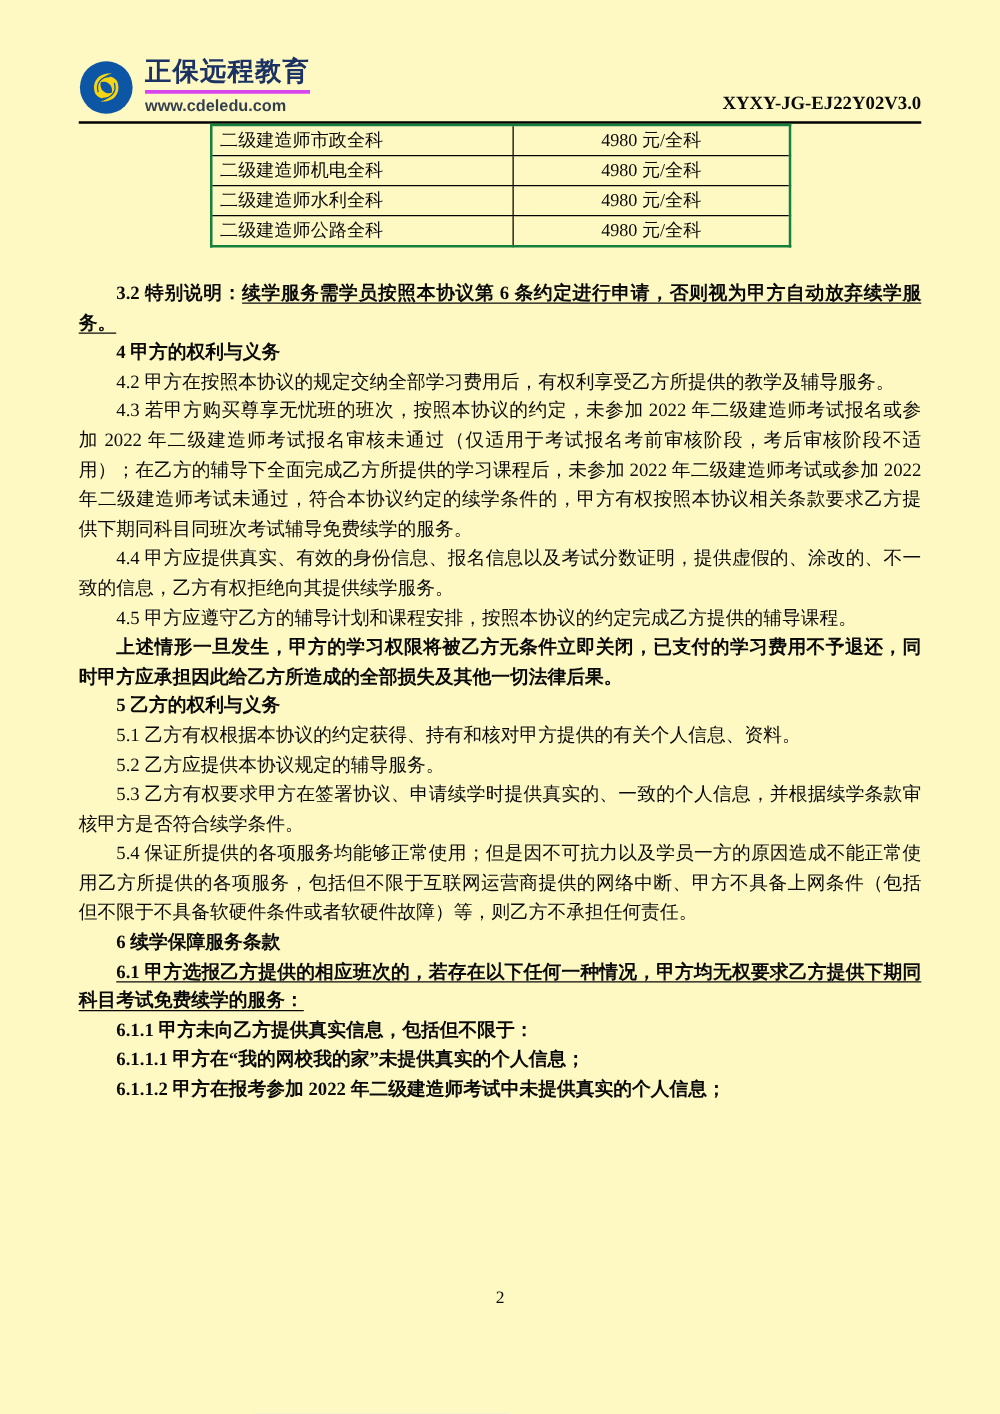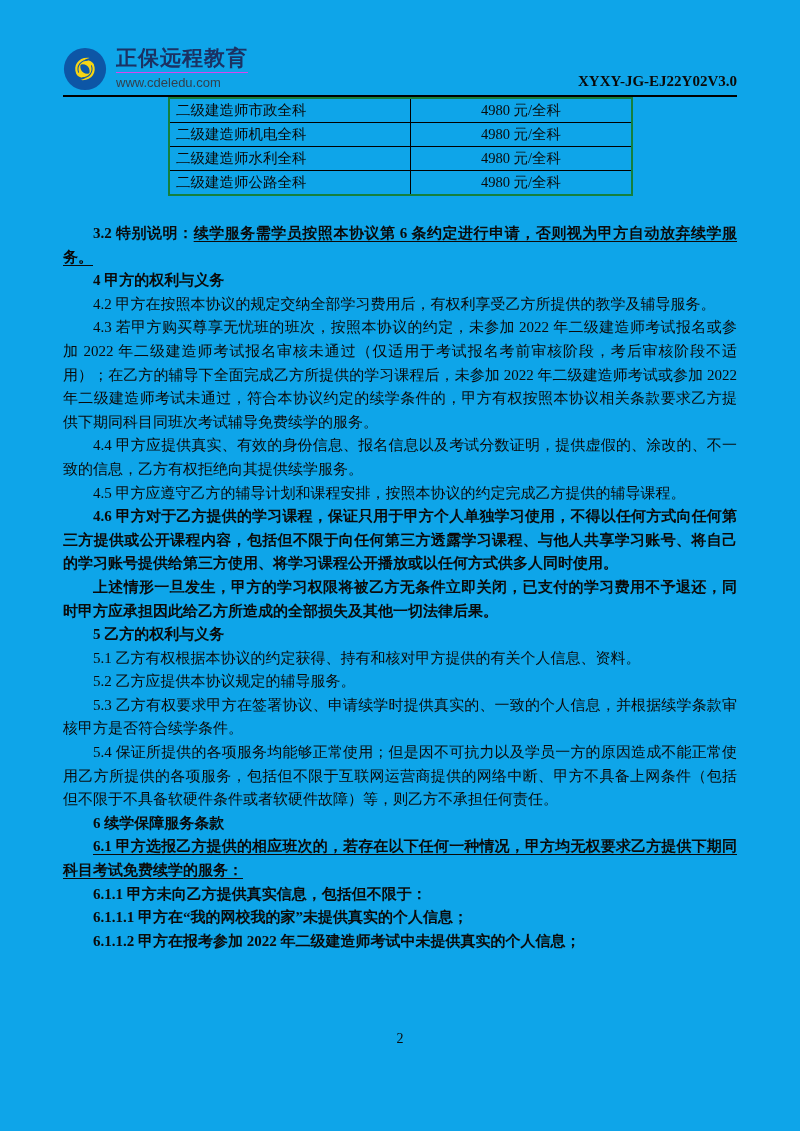--- a/index.html
+++ b/index.html
@@ -1,20 +1,20 @@
 <!DOCTYPE html>
 <html><head>
 <meta charset="utf-8">
 <style>
   html,body { margin:0; padding:0; background:#e8e8e8; }
   .page {
     position:relative;
     width:800px; height:1131px;
     margin:0 auto;
-    background:#0ea5e9;
+    background:#fef9c3;
     overflow:hidden;
     font-family:"Liberation Serif","DejaVu Serif",serif;
     color:#0a0a0a;
   }
   .content { position:absolute; left:63px; right:63px; top:0; }
 
   
   .header {
     padding-top:46px;
     display:flex; justify-content:space-between; align-items:flex-end;
@@ -22,22 +22,22 @@
   .brand { display:flex; align-items:center; gap:9px; }
   .brand-logo { width:44px; height:44px; display:block; }
   .brand-text { display:flex; flex-direction:column; justify-content:center; }
   .brand-name {
     font-family:"Liberation Sans","DejaVu Sans",sans-serif;
     font-weight:700; font-size:21px; line-height:24px; color:#1b3263;
     letter-spacing:1px;
   }
   .brand-url {
     font-family:"Liberation Sans","DejaVu Sans",sans-serif;
-    font-weight:400; font-size:13px; line-height:16px; color:#333f4d;
-    border-top:1px solid #d946ef; padding-top:2px; margin-top:2px;
+    font-weight:700; font-size:13px; line-height:16px; color:#333f4d;
+    border-top:3px solid #d946ef; padding-top:2px; margin-top:2px;
   }
   .doc-code { font-size:15px; line-height:18px; padding-bottom:1px;font-weight:bold; }
 
   .rule { border:0; border-top:2.5px solid #000; margin:4px 0 0 0; }
 
   
   .price-table {
     border-collapse:collapse;
     margin-left:105px;
     border:2px solid #15803d;
@@ -120,21 +120,20 @@
         </tbody>
     </table>
 
     <div class="body-text">
         <div class="para bold"><span>3.2 特别说明：</span><span class="u">续学服务需学员按照本协议第 6 条约定进行申请，否则视为甲方自动放弃续学服务。</span></div>
         <div class="para heading">4 甲方的权利与义务</div>
         <div class="para">4.2 甲方在按照本协议的规定交纳全部学习费用后，有权利享受乙方所提供的教学及辅导服务。</div>
         <div class="para">4.3 若甲方购买尊享无忧班的班次，按照本协议的约定，未参加 2022 年二级建造师考试报名或参加 2022 年二级建造师考试报名审核未通过（仅适用于考试报名考前审核阶段，考后审核阶段不适用）；在乙方的辅导下全面完成乙方所提供的学习课程后，未参加 2022 年二级建造师考试或参加 2022 年二级建造师考试未通过，符合本协议约定的续学条件的，甲方有权按照本协议相关条款要求乙方提供下期同科目同班次考试辅导免费续学的服务。</div>
         <div class="para">4.4 甲方应提供真实、有效的身份信息、报名信息以及考试分数证明，提供虚假的、涂改的、不一致的信息，乙方有权拒绝向其提供续学服务。</div>
         <div class="para">4.5 甲方应遵守乙方的辅导计划和课程安排，按照本协议的约定完成乙方提供的辅导课程。</div>
-        <div class="para bold">4.6 甲方对于乙方提供的学习课程，保证只用于甲方个人单独学习使用，不得以任何方式向任何第三方提供或公开课程内容，包括但不限于向任何第三方透露学习课程、与他人共享学习账号、将自己的学习账号提供给第三方使用、将学习课程公开播放或以任何方式供多人同时使用。</div>
         <div class="para bold">上述情形一旦发生，甲方的学习权限将被乙方无条件立即关闭，已支付的学习费用不予退还，同时甲方应承担因此给乙方所造成的全部损失及其他一切法律后果。</div>
         <div class="para heading">5 乙方的权利与义务</div>
         <div class="para">5.1 乙方有权根据本协议的约定获得、持有和核对甲方提供的有关个人信息、资料。</div>
         <div class="para">5.2 乙方应提供本协议规定的辅导服务。</div>
         <div class="para">5.3 乙方有权要求甲方在签署协议、申请续学时提供真实的、一致的个人信息，并根据续学条款审核甲方是否符合续学条件。</div>
         <div class="para">5.4 保证所提供的各项服务均能够正常使用；但是因不可抗力以及学员一方的原因造成不能正常使用乙方所提供的各项服务，包括但不限于互联网运营商提供的网络中断、甲方不具备上网条件（包括但不限于不具备软硬件条件或者软硬件故障）等，则乙方不承担任何责任。</div>
         <div class="para heading">6 续学保障服务条款</div>
         <div class="para bold u">6.1 甲方选报乙方提供的相应班次的，若存在以下任何一种情况，甲方均无权要求乙方提供下期同科目考试免费续学的服务：</div>
         <div class="para bold">6.1.1 甲方未向乙方提供真实信息，包括但不限于：</div>
         <div class="para bold">6.1.1.1 甲方在“我的网校我的家”未提供真实的个人信息；</div>

